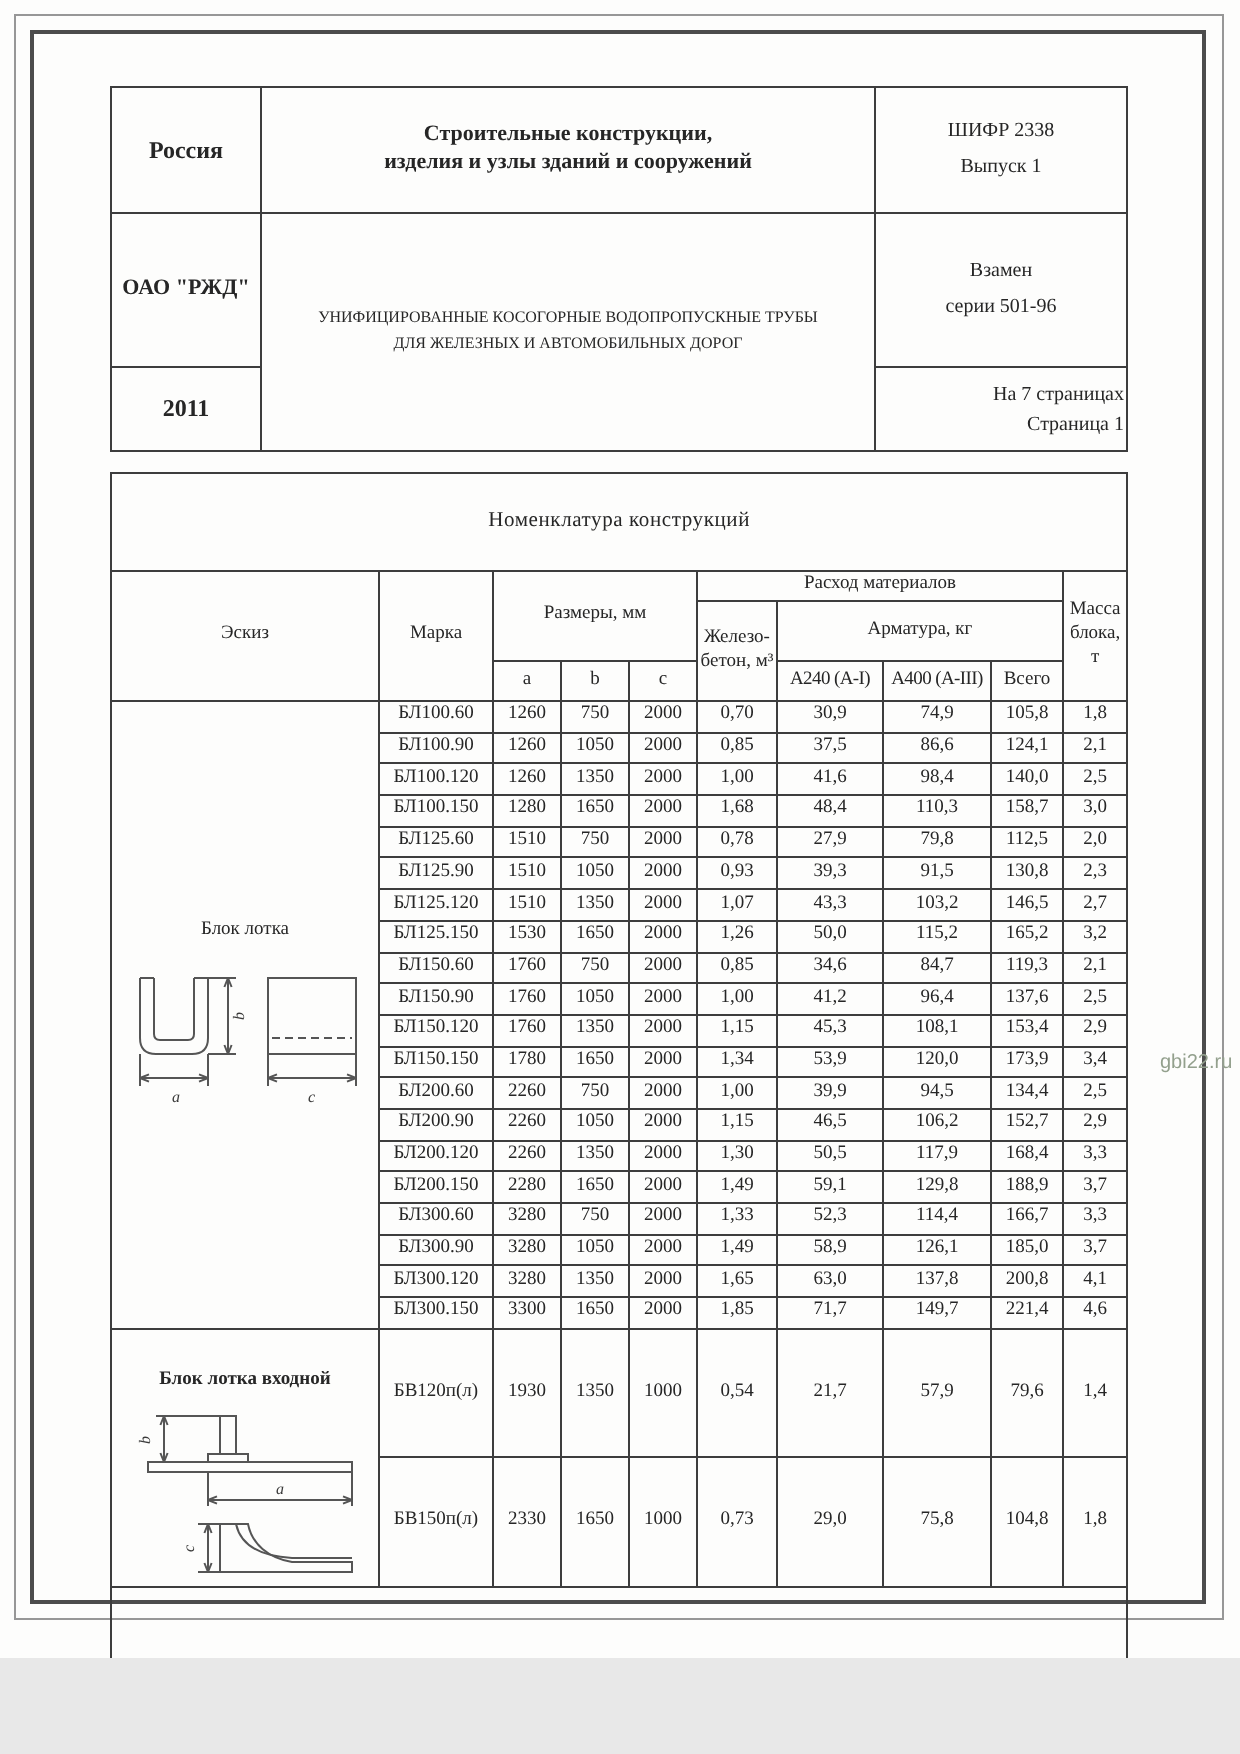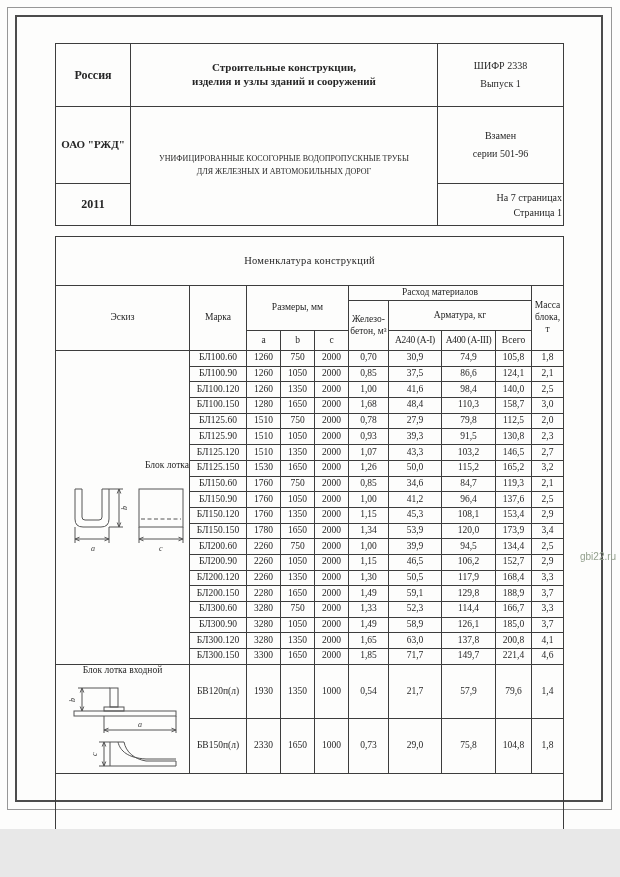--- a/index.html
+++ b/index.html
@@ -30,29 +30,29 @@
   .title-cell{height:48px;font-size:10.5px;letter-spacing:.3px;}
   .h-r1 td{height:14px;}
   .rebar-hdr{height:29px;margin-left:20px;}
   .abc-row td{height:19px;font-size:9.5px;}
   .narrow{font-size:8.6px;white-space:nowrap;letter-spacing:-.3px;}
   .bl-row td{height:14.7px;}
   .bv-row td{height:50px;}
   .empty-row td{height:72px;}
 
   .sketch-cell{vertical-align:middle;padding:0;}
-  .sketch-box{display:flex;flex-direction:column;align-items:flex-end;justify-content:center;height:100%;}
+  .sketch-box{display:flex;flex-direction:column;align-items:center;justify-content:center;height:100%;}
   .sketch-label{font-size:9.5px;margin-bottom:12px;display:block;}
-  .sketch-label-bold{font-size:9.5px;font-weight:normal;display:block;margin:0 0 6px 0;}
+  .sketch-label-bold{font-size:9.5px;font-weight:bold;display:block;margin:20px 0 6px 0;}
   .entry-box{display:flex;flex-direction:column;align-items:center;height:100%;}
   svg{display:block;}
   svg path,svg rect,svg line{fill:none;stroke:#555;stroke-width:1;}
   svg text{fill:#3a3a3a;font-size:8px;font-style:italic;font-family:"Liberation Serif",serif;stroke:none;}
 
-  .watermark{position:absolute;top:551px;left:580px;font-family:"Liberation Sans",sans-serif;
+  .watermark{position:absolute;top:526px;left:580px;font-family:"Liberation Sans",sans-serif;
              font-size:10px;white-space:nowrap;}
 </style>
 </head>
 <body>
 
 <div class="page">
   <div class="frame-outer"></div>
   <div class="frame-inner"></div>
 
   <table class="header-table">

